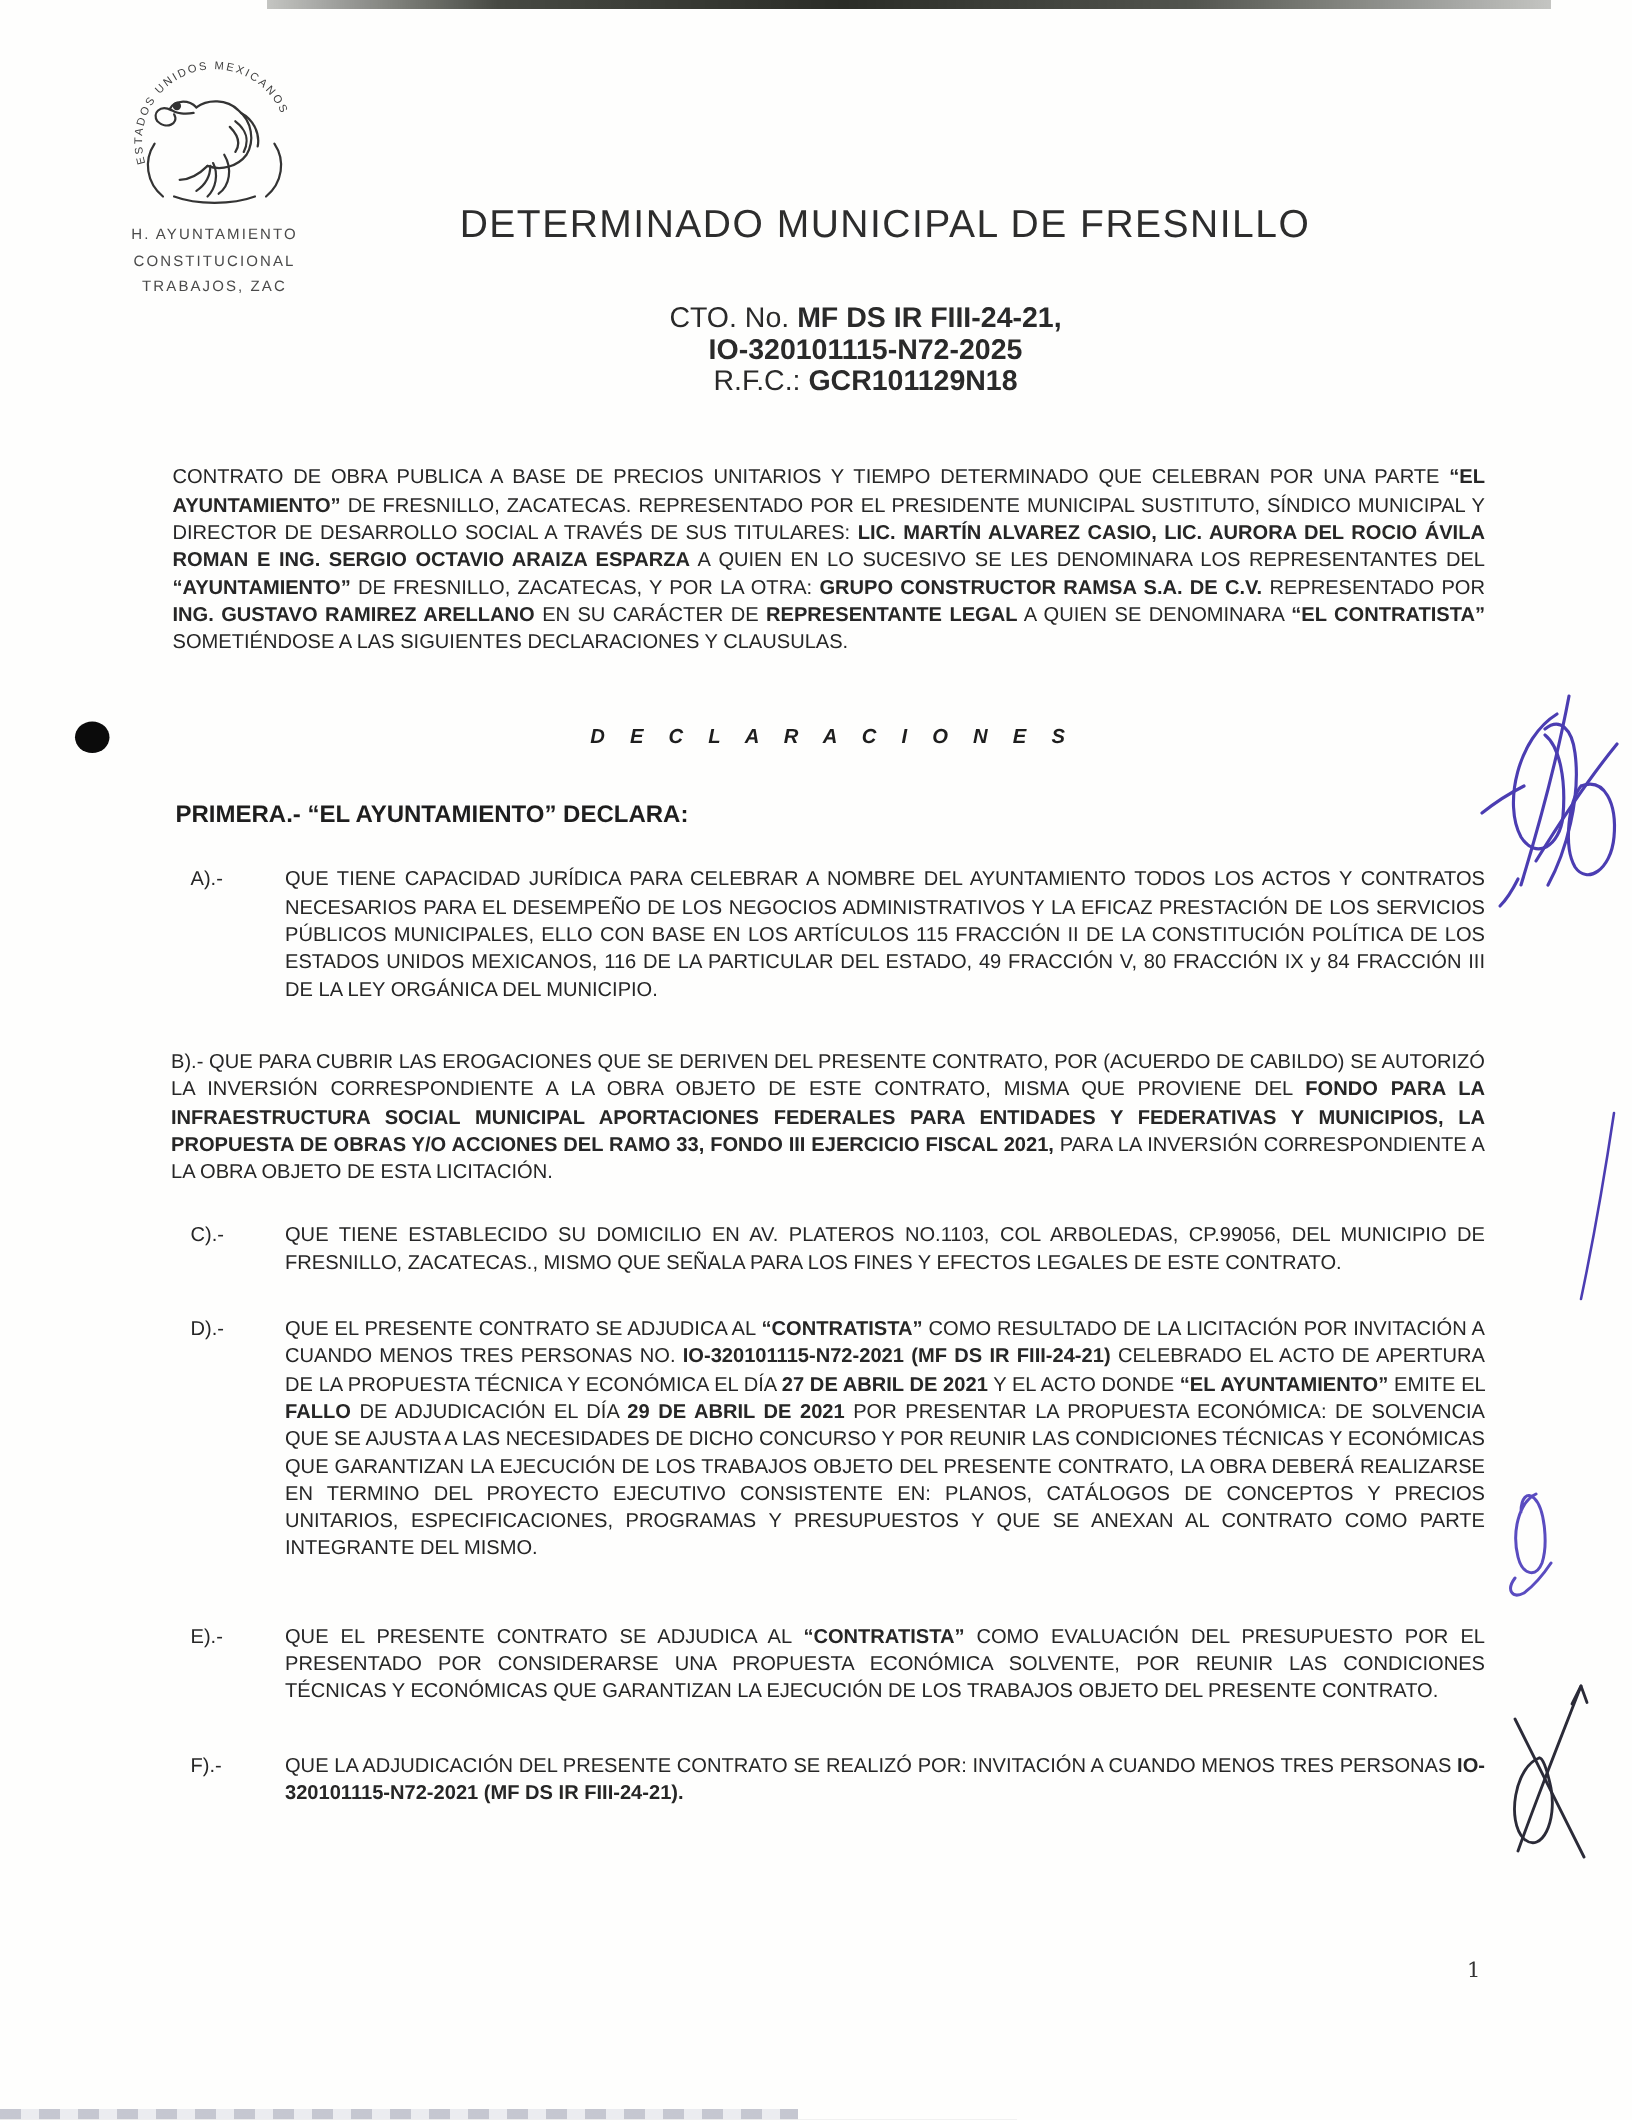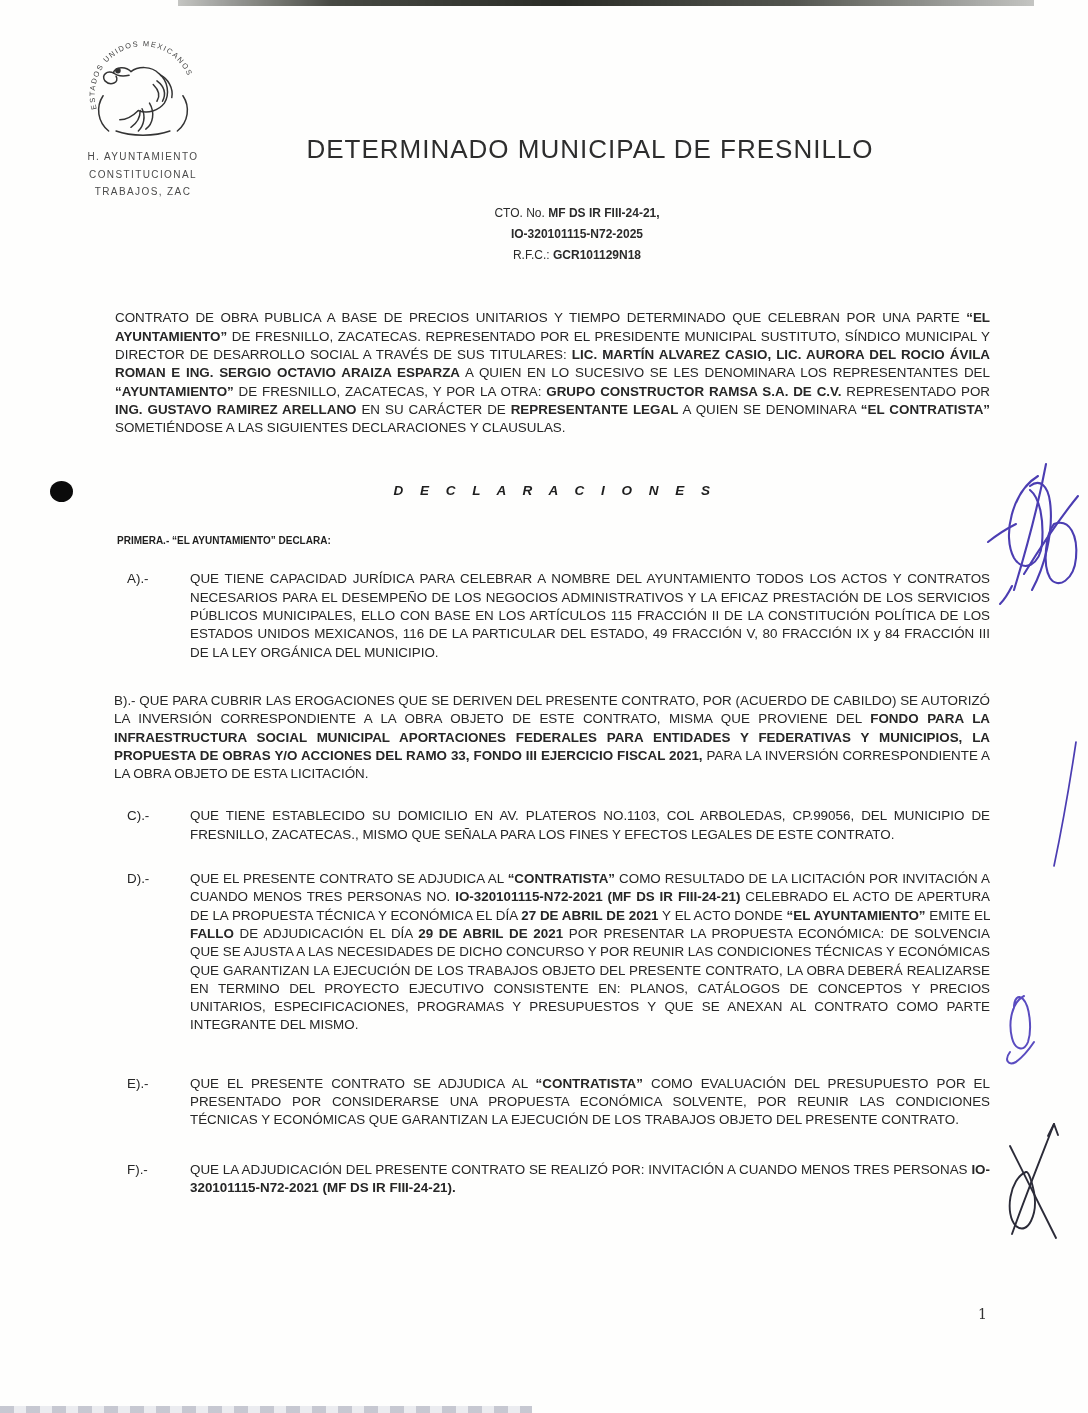--- a/index.html
+++ b/index.html
@@ -26,33 +26,33 @@
   }
   
   .emblem-wrap { position:absolute; left:58px; top:40px; width:170px; text-align:center; }
   .emblem-wrap svg { display:block; margin:0 auto; }
   .emblem-caption { margin-top:4px; font-size:10px; font-weight:normal; letter-spacing:1.4px; line-height:17.5px; color:#4a4a4a; }
   
   .header { padding-top:134px; text-align:center; }
   .title-main { font-size:26px; font-weight:400; letter-spacing:1px; color:#2d2d2d; margin-left:92px; }
   .title-dept { font-size:24px; font-weight:bold; letter-spacing:.4px; color:#1f1f1f; margin-top:27px; margin-left:92px; }
   .title-contract { font-size:17.5px; font-weight:bold; color:#1f1f1f; margin-top:30px; margin-left:8px; }
-  .cto-block { margin-top:38px; margin-left:66px; font-size:12px; line-height:20.8px; color:#2a2a2a; }
+  .cto-block { margin-top:38px; margin-left:66px; font-size:19px; line-height:20.8px; color:#2a2a2a; }
   .b { font-weight:bold; }
   
   .intro {
     margin:44px 98px 0 115px;
     font-size:13.4px; line-height:18.3px;
     text-align:justify;
   }
   .decl-title {
     margin-top:46px; margin-left:115px; width:880px;
     text-align:center; font-size:13.5px; font-weight:bold; letter-spacing:6.5px; color:#1e1e1e;font-style:italic;
   }
-  .primera { margin-top:37px; margin-left:117px; font-size:10px; font-weight:bold; color:#1e1e1e; }
+  .primera { margin-top:37px; margin-left:117px; font-size:16px; font-weight:bold; color:#1e1e1e; }
   .decl-item { display:flex; margin:24px 98px 0 127px; font-size:13.4px; line-height:18.3px; }
   .decl-item .lbl { flex:0 0 63px; }
   .decl-item .txt { flex:1; text-align:justify; }
   .decl-item.no-label { display:block; margin-left:114px; text-align:justify; }
   #item-b { margin-top:30px; }
   #item-c { margin-top:24px; }
   #item-d { margin-top:26px; }
   #item-e { margin-top:40px; }
   #item-f { margin-top:31px; }
   .page-number {

